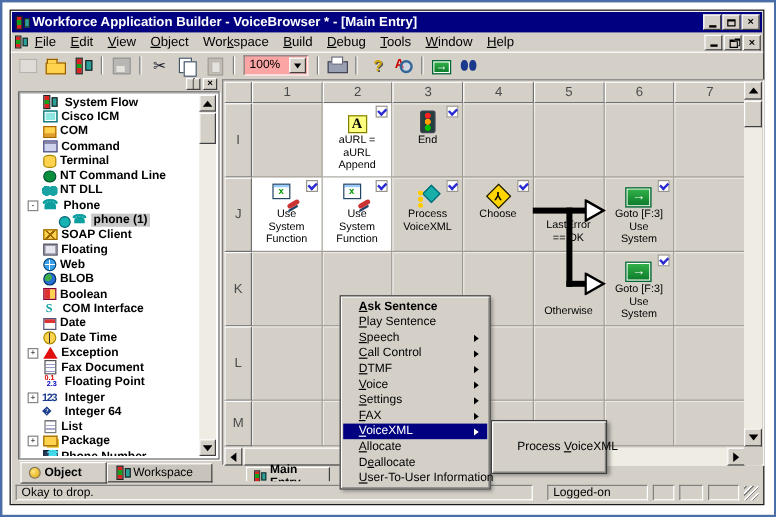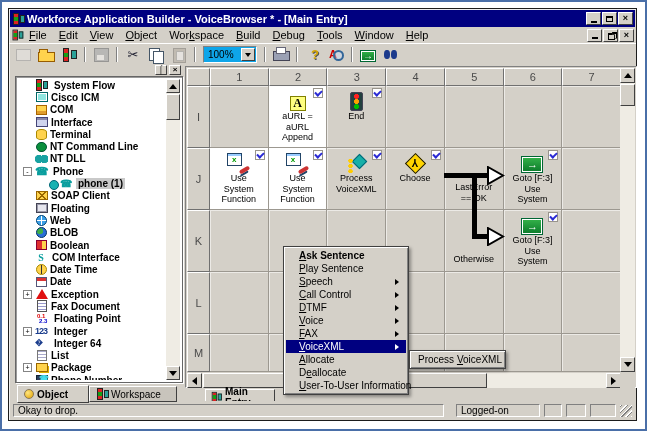--- a/index.html
+++ b/index.html
@@ -17,21 +17,21 @@
 .g-max{width:7px;height:6px;border:1px solid #000;border-top-width:2px}
 .g-rest::before{content:"";position:absolute;left:4px;top:3px;width:5px;height:4px;border:1px solid #000;border-top-width:2px;background:#d4d0c8}
 .g-rest::after{content:"";position:absolute;left:6px;top:2px;width:5px;height:4px;border:1px solid #000;border-top-width:2px;background:#d4d0c8;clip-path:polygon(30% 0,100% 0,100% 100%,70% 100%,70% 40%,30% 40%)}
 .menubar{height:16px;display:flex;align-items:center;font-size:11px;padding:0 2px}
 .menu-item{padding:1px 6px;color:#000}
 .mdi-btns{margin-left:auto;display:flex;gap:1px}
 .toolbar{height:22px;display:flex;align-items:center;padding:0 4px;gap:3px;border-top:1px solid #fff}
 .tb{width:20px;height:18px;display:flex;align-items:center;justify-content:center;background:transparent;border:none}
 .tb.disabled{opacity:.4;filter:grayscale(70%)}
 .tsep{width:2px;height:15px;border-left:1px solid #808080;border-right:1px solid #fff;margin:0 2px}
-.combo{width:54px;height:17px;background:#0ea5e9;border:1px solid;border-color:#808080 #fff #fff #808080;display:flex;align-items:center;font-size:10px;padding-left:4px;position:relative;margin:0 2px}
+.combo{width:54px;height:17px;background:#fca5a5;border:1px solid;border-color:#808080 #fff #fff #808080;display:flex;align-items:center;font-size:10px;padding-left:4px;position:relative;margin:0 2px}
 .combo .drop{position:absolute;right:1px;top:1px;bottom:1px;width:14px;background:#d4d0c8;border:1px solid;border-color:#fff #404040 #404040 #fff;display:flex;align-items:center;justify-content:center}
 .tri-d{width:0;height:0;border:3px solid transparent;border-top:4px solid #000;margin-top:4px}
 
 
 .client{position:absolute;left:1px;right:1px;top:57px;bottom:19px;background:#d4d0c8}
 
 
 .tree-pane{position:absolute;left:5px;top:0;width:168px;height:338px}
 .phbtn{position:absolute;top:-1px;width:12px;height:10px;background:#d4d0c8;border:1px solid;border-color:#fff #404040 #404040 #fff;font:bold 8px/8px "Liberation Sans",sans-serif;text-align:center;color:#000}
 .treebox{position:absolute;left:0;top:10px;width:168px;height:307px;background:#fff;border:1px solid #666;box-shadow:inset 1px 1px 0 #9a9a9a,1px 1px 0 #fff}
@@ -75,21 +75,21 @@
 
 .fl{position:absolute;background:#000;z-index:6}
 .flhead{position:absolute;z-index:6}
 
 
 .cmenu{position:absolute;left:283px;top:246px;width:126px;background:#d4d0c8;border:1px solid #404040;box-shadow:inset 1px 1px 0 #fff,inset -1px -1px 0 #808080,2px 2px 3px rgba(0,0,0,.35);padding:2px;z-index:20;font-size:10px}
 .cm-item{height:13px;display:flex;align-items:center;padding:0 12px 0 13px;position:relative;color:#000;white-space:nowrap}
 .cm-item.sel{background:#000080;color:#fff}
 .cm-item.bold{font-weight:bold}
 .cm-arrow{position:absolute;right:4px;width:0;height:0;border:3px solid transparent;border-left:4px solid currentColor}
-.submenu{position:absolute;left:409px;top:350px;width:97px;background:#d4d0c8;border:1px solid #404040;box-shadow:inset 1px 1px 0 #fff,inset -1px -1px 0 #808080,2px 2px 3px rgba(0,0,0,.35);padding:2px;z-index:21;font-size:10px}
+.submenu{position:absolute;left:409px;top:350px;width:97px;background:#d4d0c8;border:1px solid #404040;box-shadow:inset 1px 1px 0 #fff,inset -1px -1px 0 #808080,2px 2px 3px rgba(0,0,0,.35);padding:15px;z-index:21;font-size:10px}
 .sm-item{height:13px;display:flex;align-items:center;padding:0 6px;white-space:nowrap}
 
 
 .statusbar{position:absolute;left:1px;right:1px;bottom:1px;height:18px;display:flex;align-items:center;gap:4px;padding:2px 3px;font-size:10px;background:#d4d0c8}
 .sp{border:1px solid;border-color:#808080 #fff #fff #808080;height:13px;display:flex;align-items:center;padding:0 4px;white-space:nowrap}
 .sp1{flex:1;margin-right:8px}
 .spl{width:84px}
 .spb1{width:18px}.spb2{width:20px}.spb3{width:26px}
 .grip{width:12px;height:12px;align-self:flex-end;background:repeating-linear-gradient(135deg,#fff 0 1px,#808080 1px 2px,transparent 2px 4px)}
 
@@ -286,21 +286,21 @@
               <span class="tlabel">Cisco ICM</span>
             </div>
             <div class="titem">
               <span class="tspace"></span>
               <span class="ic ticon ic-com"></span>
               <span class="tlabel">COM</span>
             </div>
             <div class="titem">
               <span class="tspace"></span>
               <span class="ic ticon ic-ctclient"></span>
-              <span class="tlabel">Interface</span>
+              <span class="tlabel">Command</span>
             </div>
             <div class="titem">
               <span class="tspace"></span>
               <span class="ic ticon ic-database"></span>
               <span class="tlabel">Terminal</span>
             </div>
             <div class="titem">
               <span class="tspace"></span>
               <span class="ic ticon ic-cmdline"></span>
               <span class="tlabel">NT Command Line</span>
@@ -346,27 +346,27 @@
               <span class="ic ticon ic-boolean"></span>
               <span class="tlabel">Boolean</span>
             </div>
             <div class="titem">
               <span class="tspace"></span>
               <span class="ic ticon ic-cominterface"></span>
               <span class="tlabel">COM Interface</span>
             </div>
             <div class="titem">
               <span class="tspace"></span>
+              <span class="ic ticon ic-date"></span>
+              <span class="tlabel">Date</span>
+            </div>
+            <div class="titem">
+              <span class="tspace"></span>
               <span class="ic ticon ic-datetime"></span>
               <span class="tlabel">Date Time</span>
-            </div>
-            <div class="titem">
-              <span class="tspace"></span>
-              <span class="ic ticon ic-date"></span>
-              <span class="tlabel">Date</span>
             </div>
             <div class="titem">
               <span class="texp">+</span>
               <span class="ic ticon ic-exception"></span>
               <span class="tlabel">Exception</span>
             </div>
             <div class="titem">
               <span class="tspace"></span>
               <span class="ic ticon ic-fax"></span>
               <span class="tlabel">Fax Document</span>
@@ -626,20 +626,24 @@
     </div>
     <div class="cm-item">
       <span><u>D</u>TMF</span>
       <span class="cm-arrow"></span>
     </div>
     <div class="cm-item">
       <span><u>V</u>oice</span>
       <span class="cm-arrow"></span>
     </div>
     <div class="cm-item">
+      <span><u>S</u>ettings</span>
+      <span class="cm-arrow"></span>
+    </div>
+    <div class="cm-item">
       <span><u>F</u>AX</span>
       <span class="cm-arrow"></span>
     </div>
     <div class="cm-item sel">
       <span><u>V</u>oiceXML</span>
       <span class="cm-arrow"></span>
     </div>
     <div class="cm-item">
       <span><u>A</u>llocate</span>
     </div>

